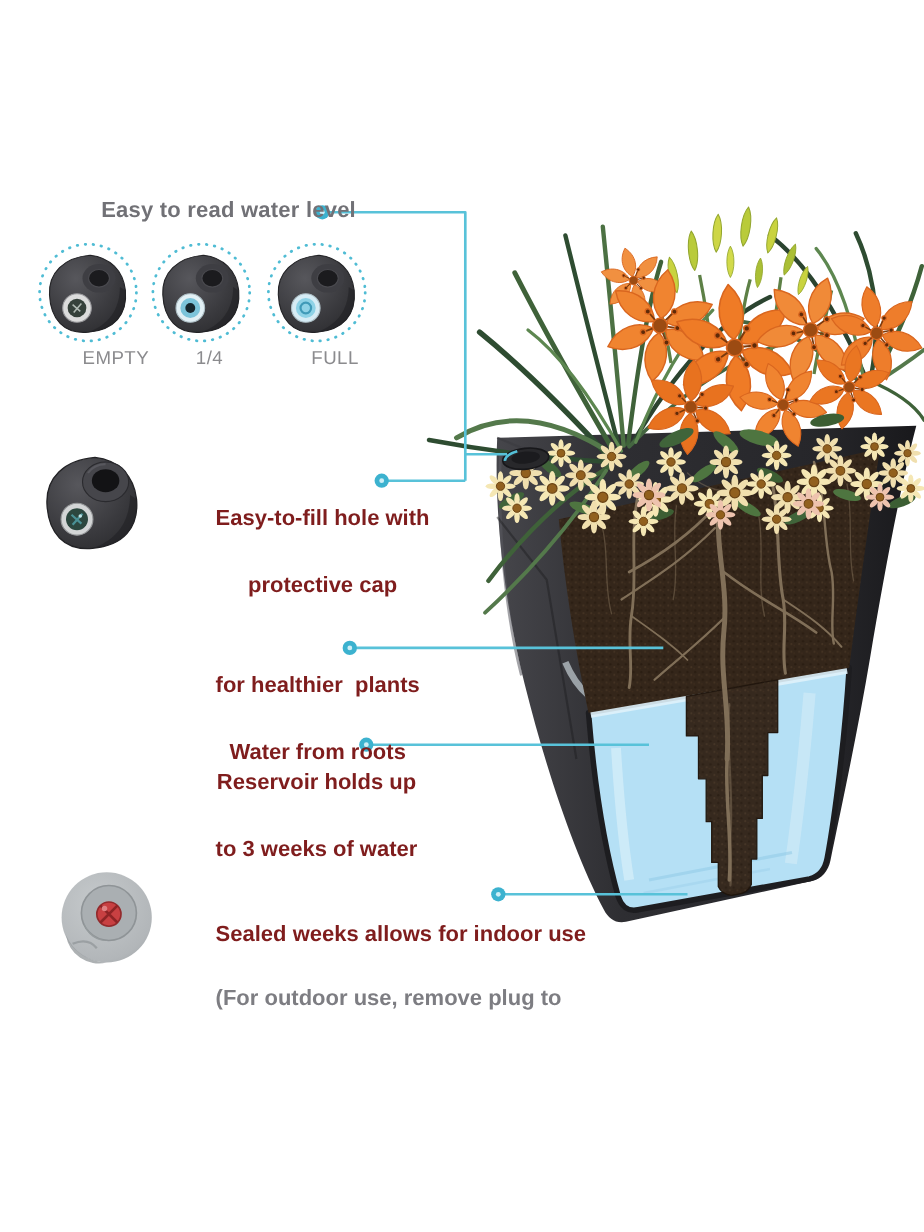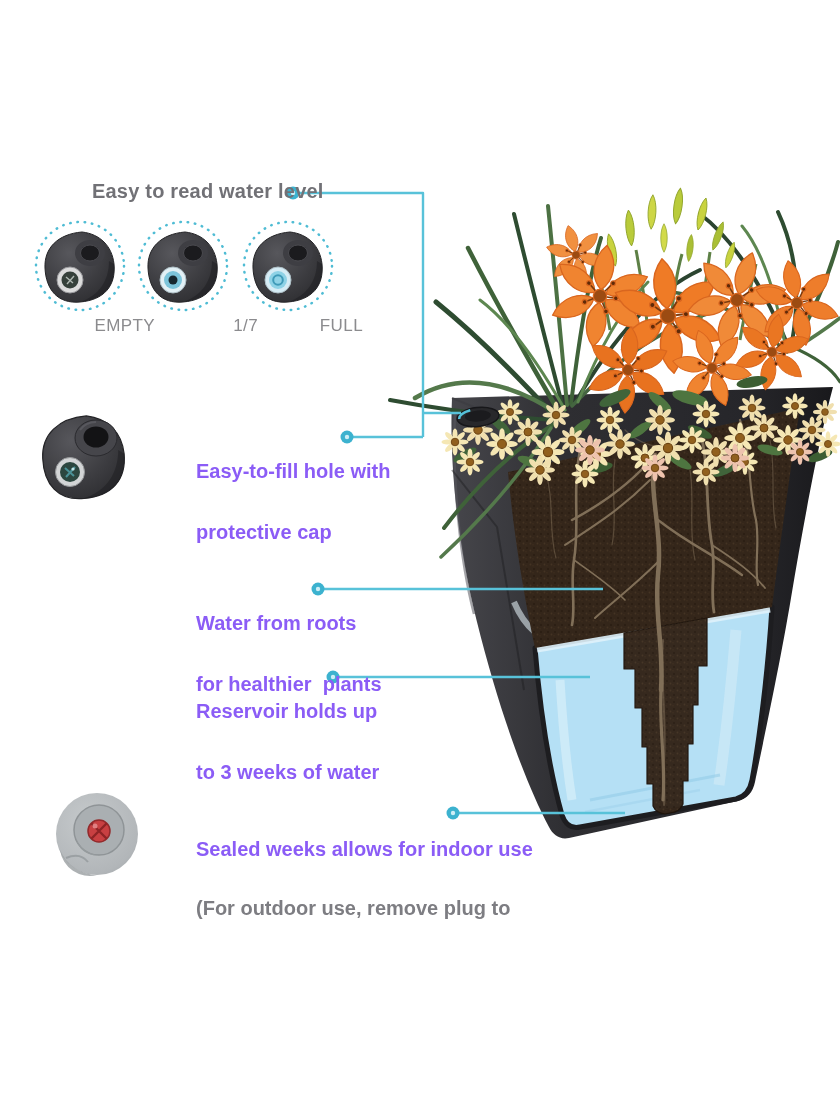--- a/index.html
+++ b/index.html
@@ -1,23 +1,23 @@
 <!DOCTYPE html>
 <html><head>
 <meta charset="utf-8">
 <style>
   html,body{margin:0;padding:0;background:#ffffff;}
   .stage{position:relative;width:840px;height:1120px;background:#ffffff;overflow:hidden;
          font-family:"Liberation Sans",sans-serif;}
   .art{position:absolute;left:0;top:0;width:840px;height:1120px;}
   .txt{position:absolute;white-space:pre;margin-left:35px;}
   .heading{font-size:20px;font-weight:700;color:#717176;letter-spacing:.2px;}
-  .bold-line{font-size:20px;font-weight:700;color:#8b5cf6;line-height:25px;}
+  .bold-line{font-size:20px;font-weight:700;color:#7f1d1d;line-height:25px;text-align:center;}
   .note-line{font-size:20px;font-weight:700;color:#7d7d82;line-height:22px;}
-  .lbl{font-size:17px;font-weight:400;color:#8b8b8e;text-align:right;letter-spacing:.4px;}
+  .lbl{font-size:17px;font-weight:400;color:#8b8b8e;text-align:left;letter-spacing:.4px;}
 </style>
 </head>
 <body>
 
 <div class="stage">
 
 <svg class="art" viewBox="0 0 840 1120" stroke-linejoin="round">
   <defs>
     <linearGradient id="potGrad" x1="0" y1="0" x2="1" y2="0">
       <stop offset="0" stop-color="#46464b"></stop>
@@ -347,31 +347,31 @@
       <circle cx="99" cy="831" r="11" fill="#c84042" stroke="#932a2c" stroke-width="1.5"></circle>
       <path d="M92,824 L106,838 M92,838 L106,824" stroke="#8e2426" stroke-width="2.4" stroke-linecap="round"></path>
       <circle cx="95" cy="826" r="2.5" fill="#e08082"></circle>
     </g>
   </g>
 </svg>
 
   <div class="txt heading" style="left:57px;top:180px">Easy to read water level</div>
 
   <div class="txt lbl" style="left:40px;top:316px;width:80px">EMPTY</div>
-  <div class="txt lbl" style="left:143px;top:316px;width:80px">1/7</div>
+  <div class="txt lbl" style="left:143px;top:316px;width:80px">1/4</div>
   <div class="txt lbl" style="left:248px;top:316px;width:80px">FULL</div>
 
   <div class="txt" style="left:161px;top:423px">
     <div class="bold-line">Easy-to-fill hole with</div>
     <div class="bold-line">protective cap</div>
   </div>
 
   <div class="txt" style="left:161px;top:575px">
+    <div class="bold-line">for healthier  plants</div>
     <div class="bold-line">Water from roots</div>
-    <div class="bold-line">for healthier  plants</div>
   </div>
 
   <div class="txt" style="left:161px;top:663px">
     <div class="bold-line">Reservoir holds up</div>
     <div class="bold-line">to 3 weeks of water</div>
   </div>
 
   <div class="txt" style="left:161px;top:801px">
     <div class="bold-line" style="line-height:24px">Sealed weeks allows for indoor use</div>
     <div class="note-line">(For outdoor use, remove plug to</div>

